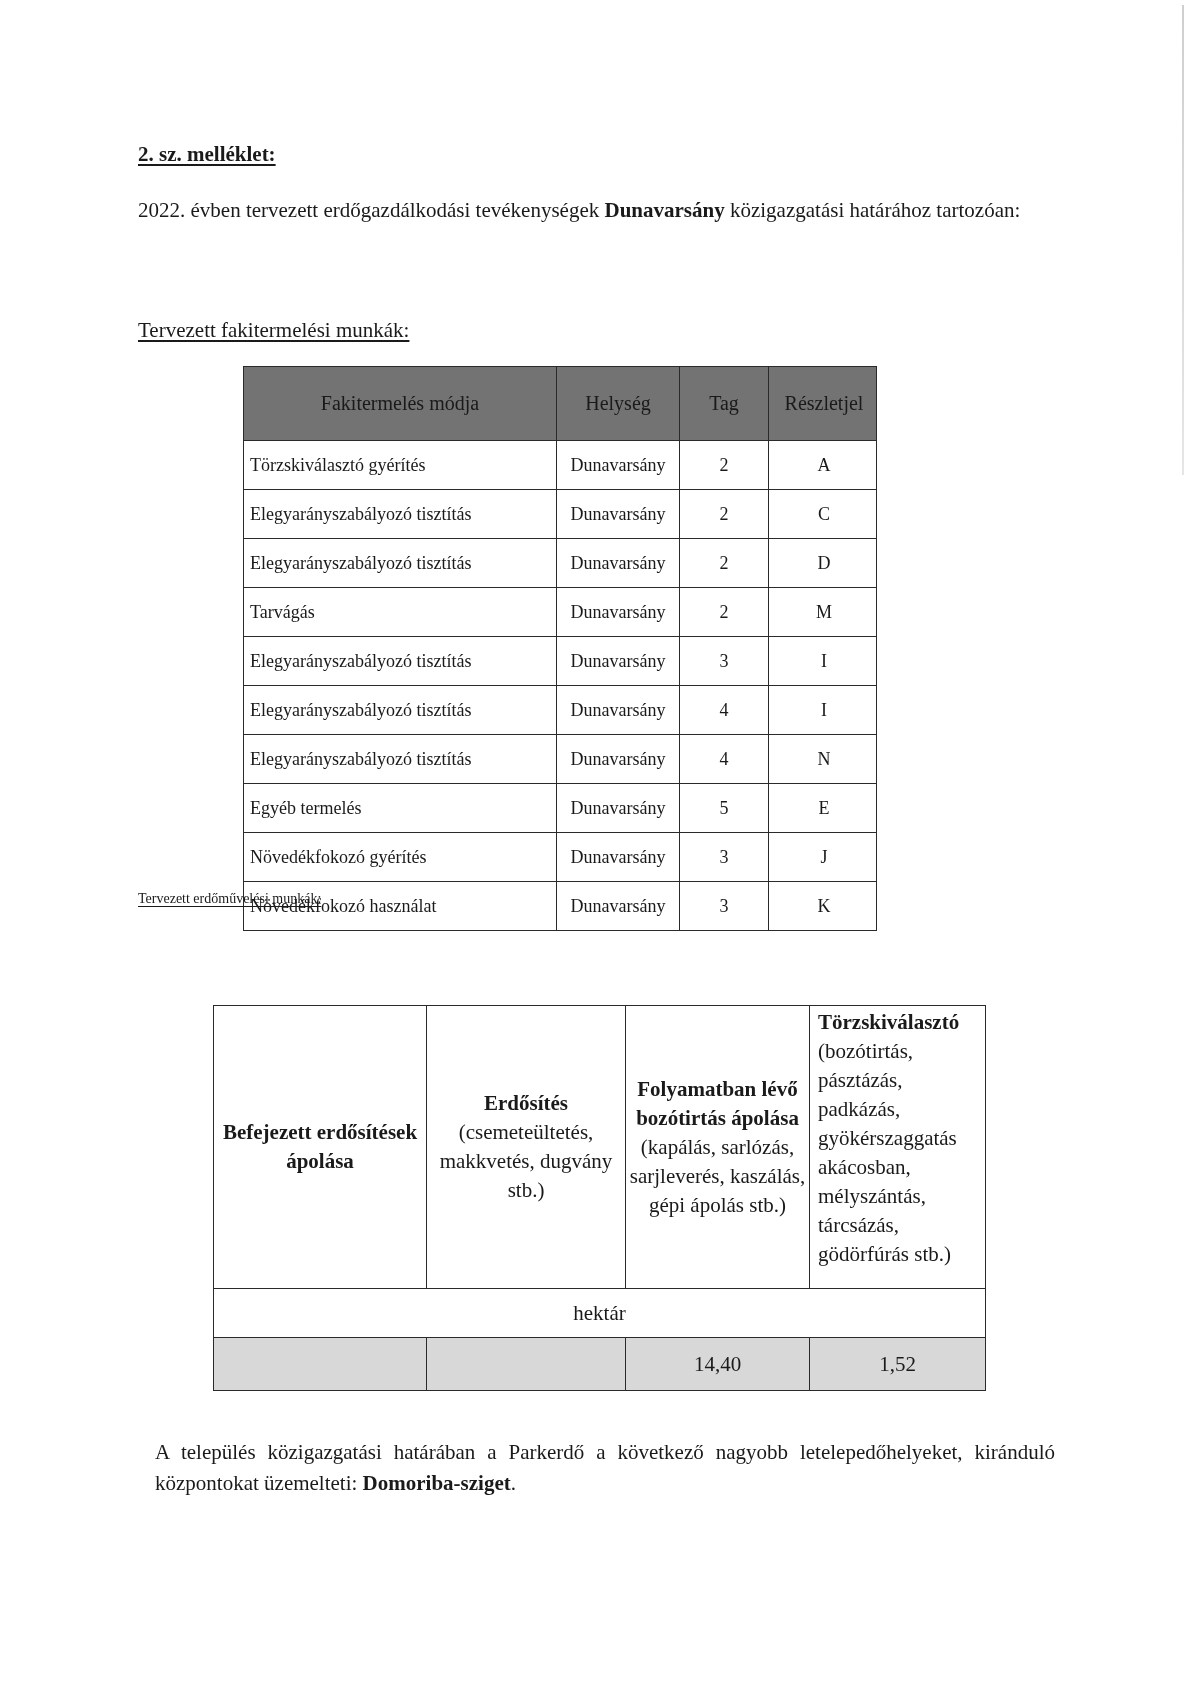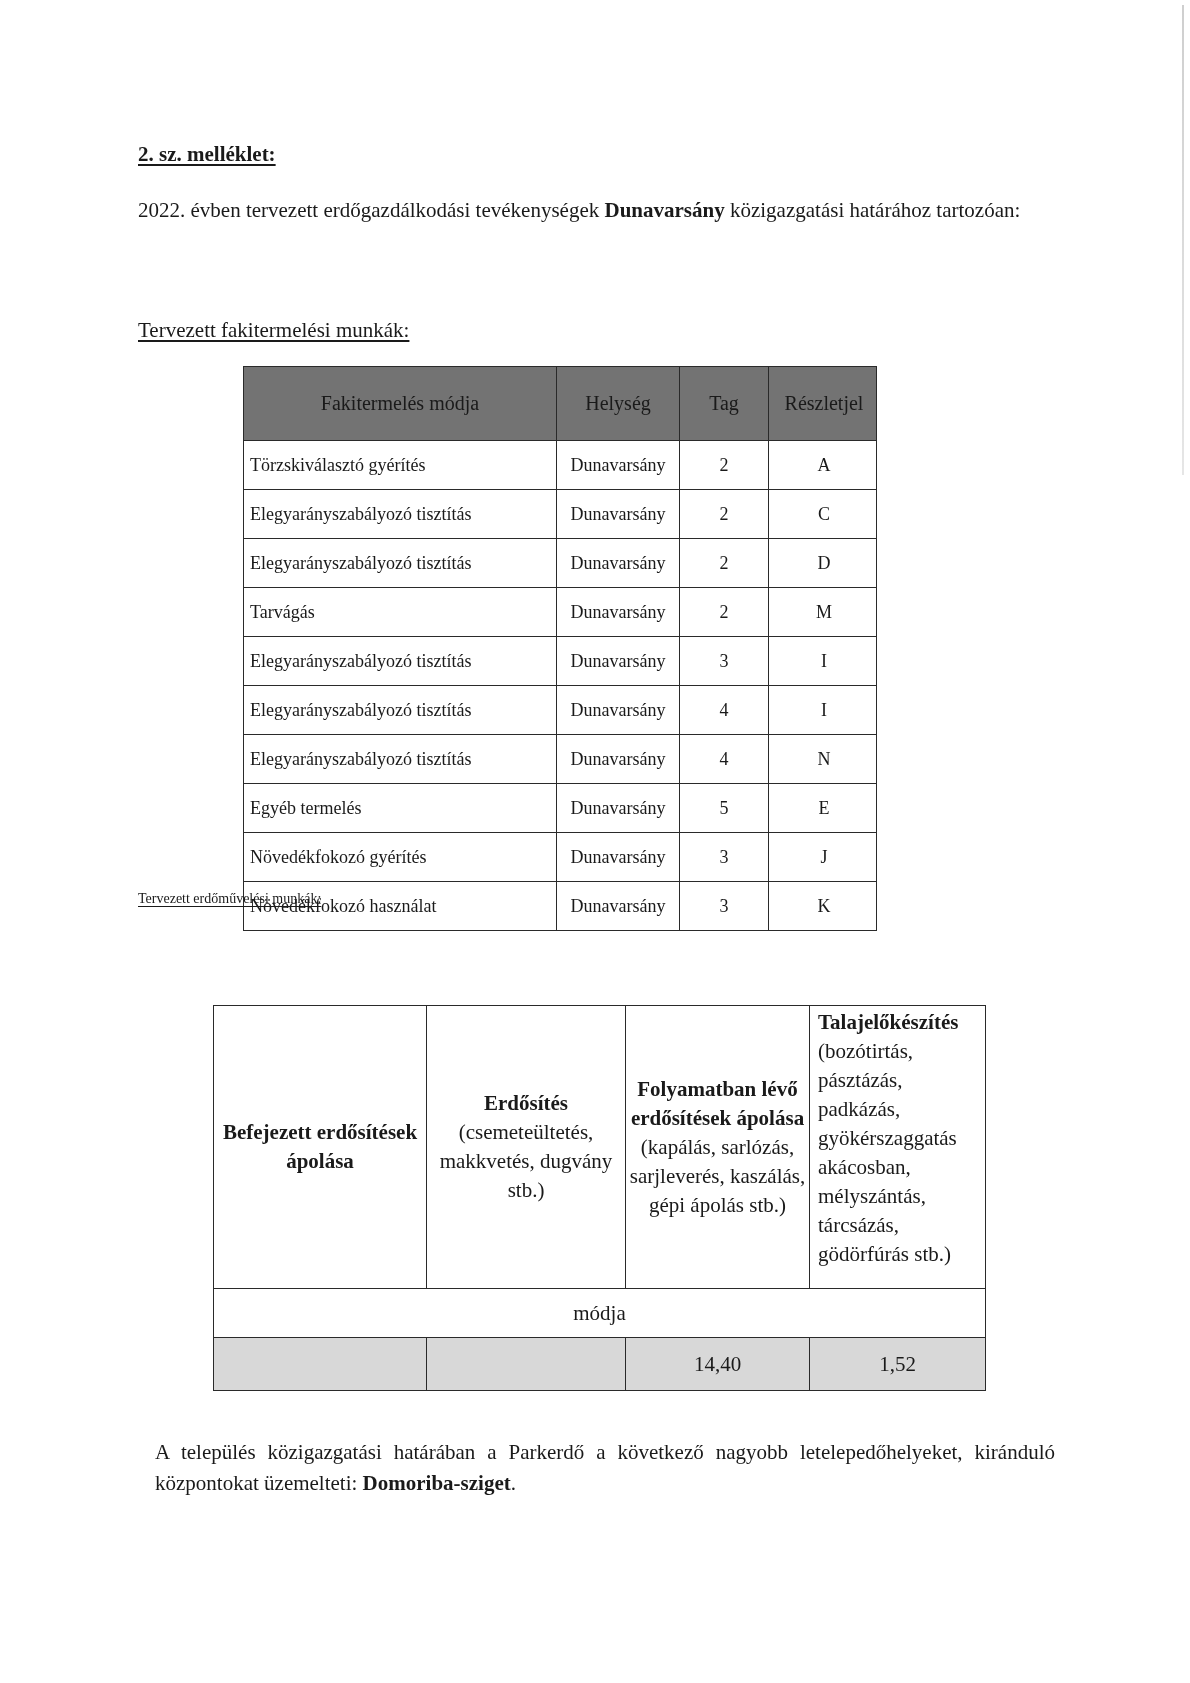--- a/index.html
+++ b/index.html
@@ -122,25 +122,25 @@
     </tbody>
 </table>
 
 <div id="sec2" class="abs u">Tervezett erdőművelési munkák:</div>
 
 <table id="t2" class="abs">
   <tbody>
       <tr>
     <td class="h1"><span class="hb">Befejezett erdősítések ápolása</span></td>
     <td class="h2"><span class="hb">Erdősítés</span><br><span>(csemeteültetés, makkvetés, dugvány stb.)</span></td>
-    <td class="h3"><span class="hb">Folyamatban lévő erdősítések ápolása</span><br><span>(kapálás, sarlózás, sarjleverés, kaszálás, gépi ápolás stb.)</span></td>
-    <td class="h4"><span class="hb">Talajelőkészítés</span><br><span>(bozótirtás, pásztázás, padkázás, gyökérszaggatás akácosban, mélyszántás, tárcsázás, gödörfúrás stb.)</span></td>
+    <td class="h3"><span class="hb">Folyamatban lévő bozótirtás ápolása</span><br><span>(kapálás, sarlózás, sarjleverés, kaszálás, gépi ápolás stb.)</span></td>
+    <td class="h4"><span class="hb">Törzskiválasztó</span><br><span>(bozótirtás, pásztázás, padkázás, gyökérszaggatás akácosban, mélyszántás, tárcsázás, gödörfúrás stb.)</span></td>
   </tr>
   <tr>
-    <td class="unit" colspan="4">módja</td>
+    <td class="unit" colspan="4">hektár</td>
   </tr>
   <tr class="vals">
     <td></td>
     <td></td>
     <td>14,40</td>
     <td>1,52</td>
   </tr>
 </tbody>
   </table>
 

